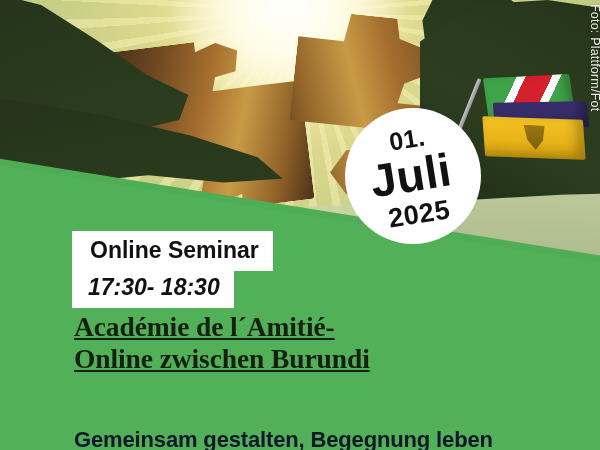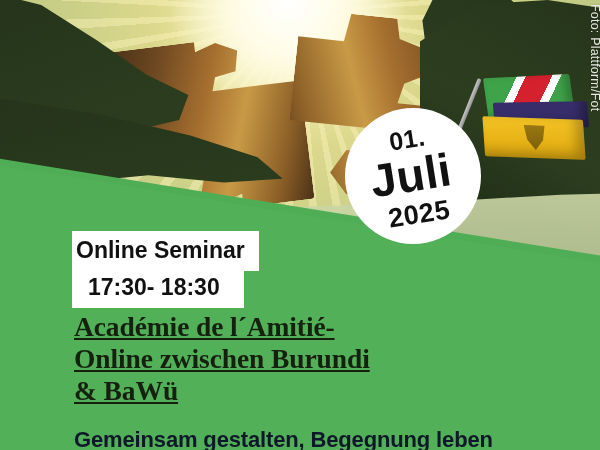--- a/index.html
+++ b/index.html
@@ -141,22 +141,22 @@
   }
   .d-day{font-size:25px;font-weight:bold;line-height:1;transform:rotate(-9deg) translate(-6px,0);letter-spacing:.5px;}
   .d-month{font-size:46px;font-weight:bold;line-height:1;transform:rotate(-9deg) translate(-2px,1px);letter-spacing:.5px;}
   .d-year{font-size:27px;font-weight:bold;line-height:1;transform:rotate(-9deg) translate(6px,2px);letter-spacing:.5px;margin-top:3px;}
 
   
   .whitebox{
     position:absolute;background:#ffffff;color:#111;
     font-weight:bold;line-height:1;white-space:nowrap;
   }
-  .box-seminar{left:72px;top:231px;padding:8px 14px 9px 4px;font-size:23px;}
-  .box-time{left:72px;top:268px;padding:8px 24px 9px 16px;font-size:23px;}
+  .box-seminar{left:72px;top:231px;padding:8px 14px 9px 18px;font-size:23px;}
+  .box-time{left:72px;top:268px;padding:8px 14px 9px 16px;font-size:23px;font-style:italic;}
 
   .title{
     position:absolute;left:74px;top:311px;width:470px;
     font-family:"Liberation Serif",serif;
     font-weight:bold;color:#15200f;
     font-size:27.5px;line-height:1.16;letter-spacing:-.1px;text-decoration:underline;
   }
   .subtitle{
     position:absolute;left:74px;top:427px;width:480px;
     font-family:"Liberation Sans",sans-serif;
@@ -211,20 +211,19 @@
     <div class="d-month">Juli</div>
     <div class="d-year">2025</div>
   </div>
 
   <div class="whitebox box-seminar">Online Seminar</div>
   <div class="whitebox box-time">17:30- 18:30</div>
 
   <div class="title">
     <div>Académie de l´Amitié-</div>
     <div>Online zwischen Burundi</div>
-    <div>&amp; BaWü</div>
   </div>
 
   <div class="subtitle">Gemeinsam gestalten, Begegnung leben</div>
 
   <div class="credit">Foto: Plattform/Fot</div>
 
 </div>
 
 </body></html>

